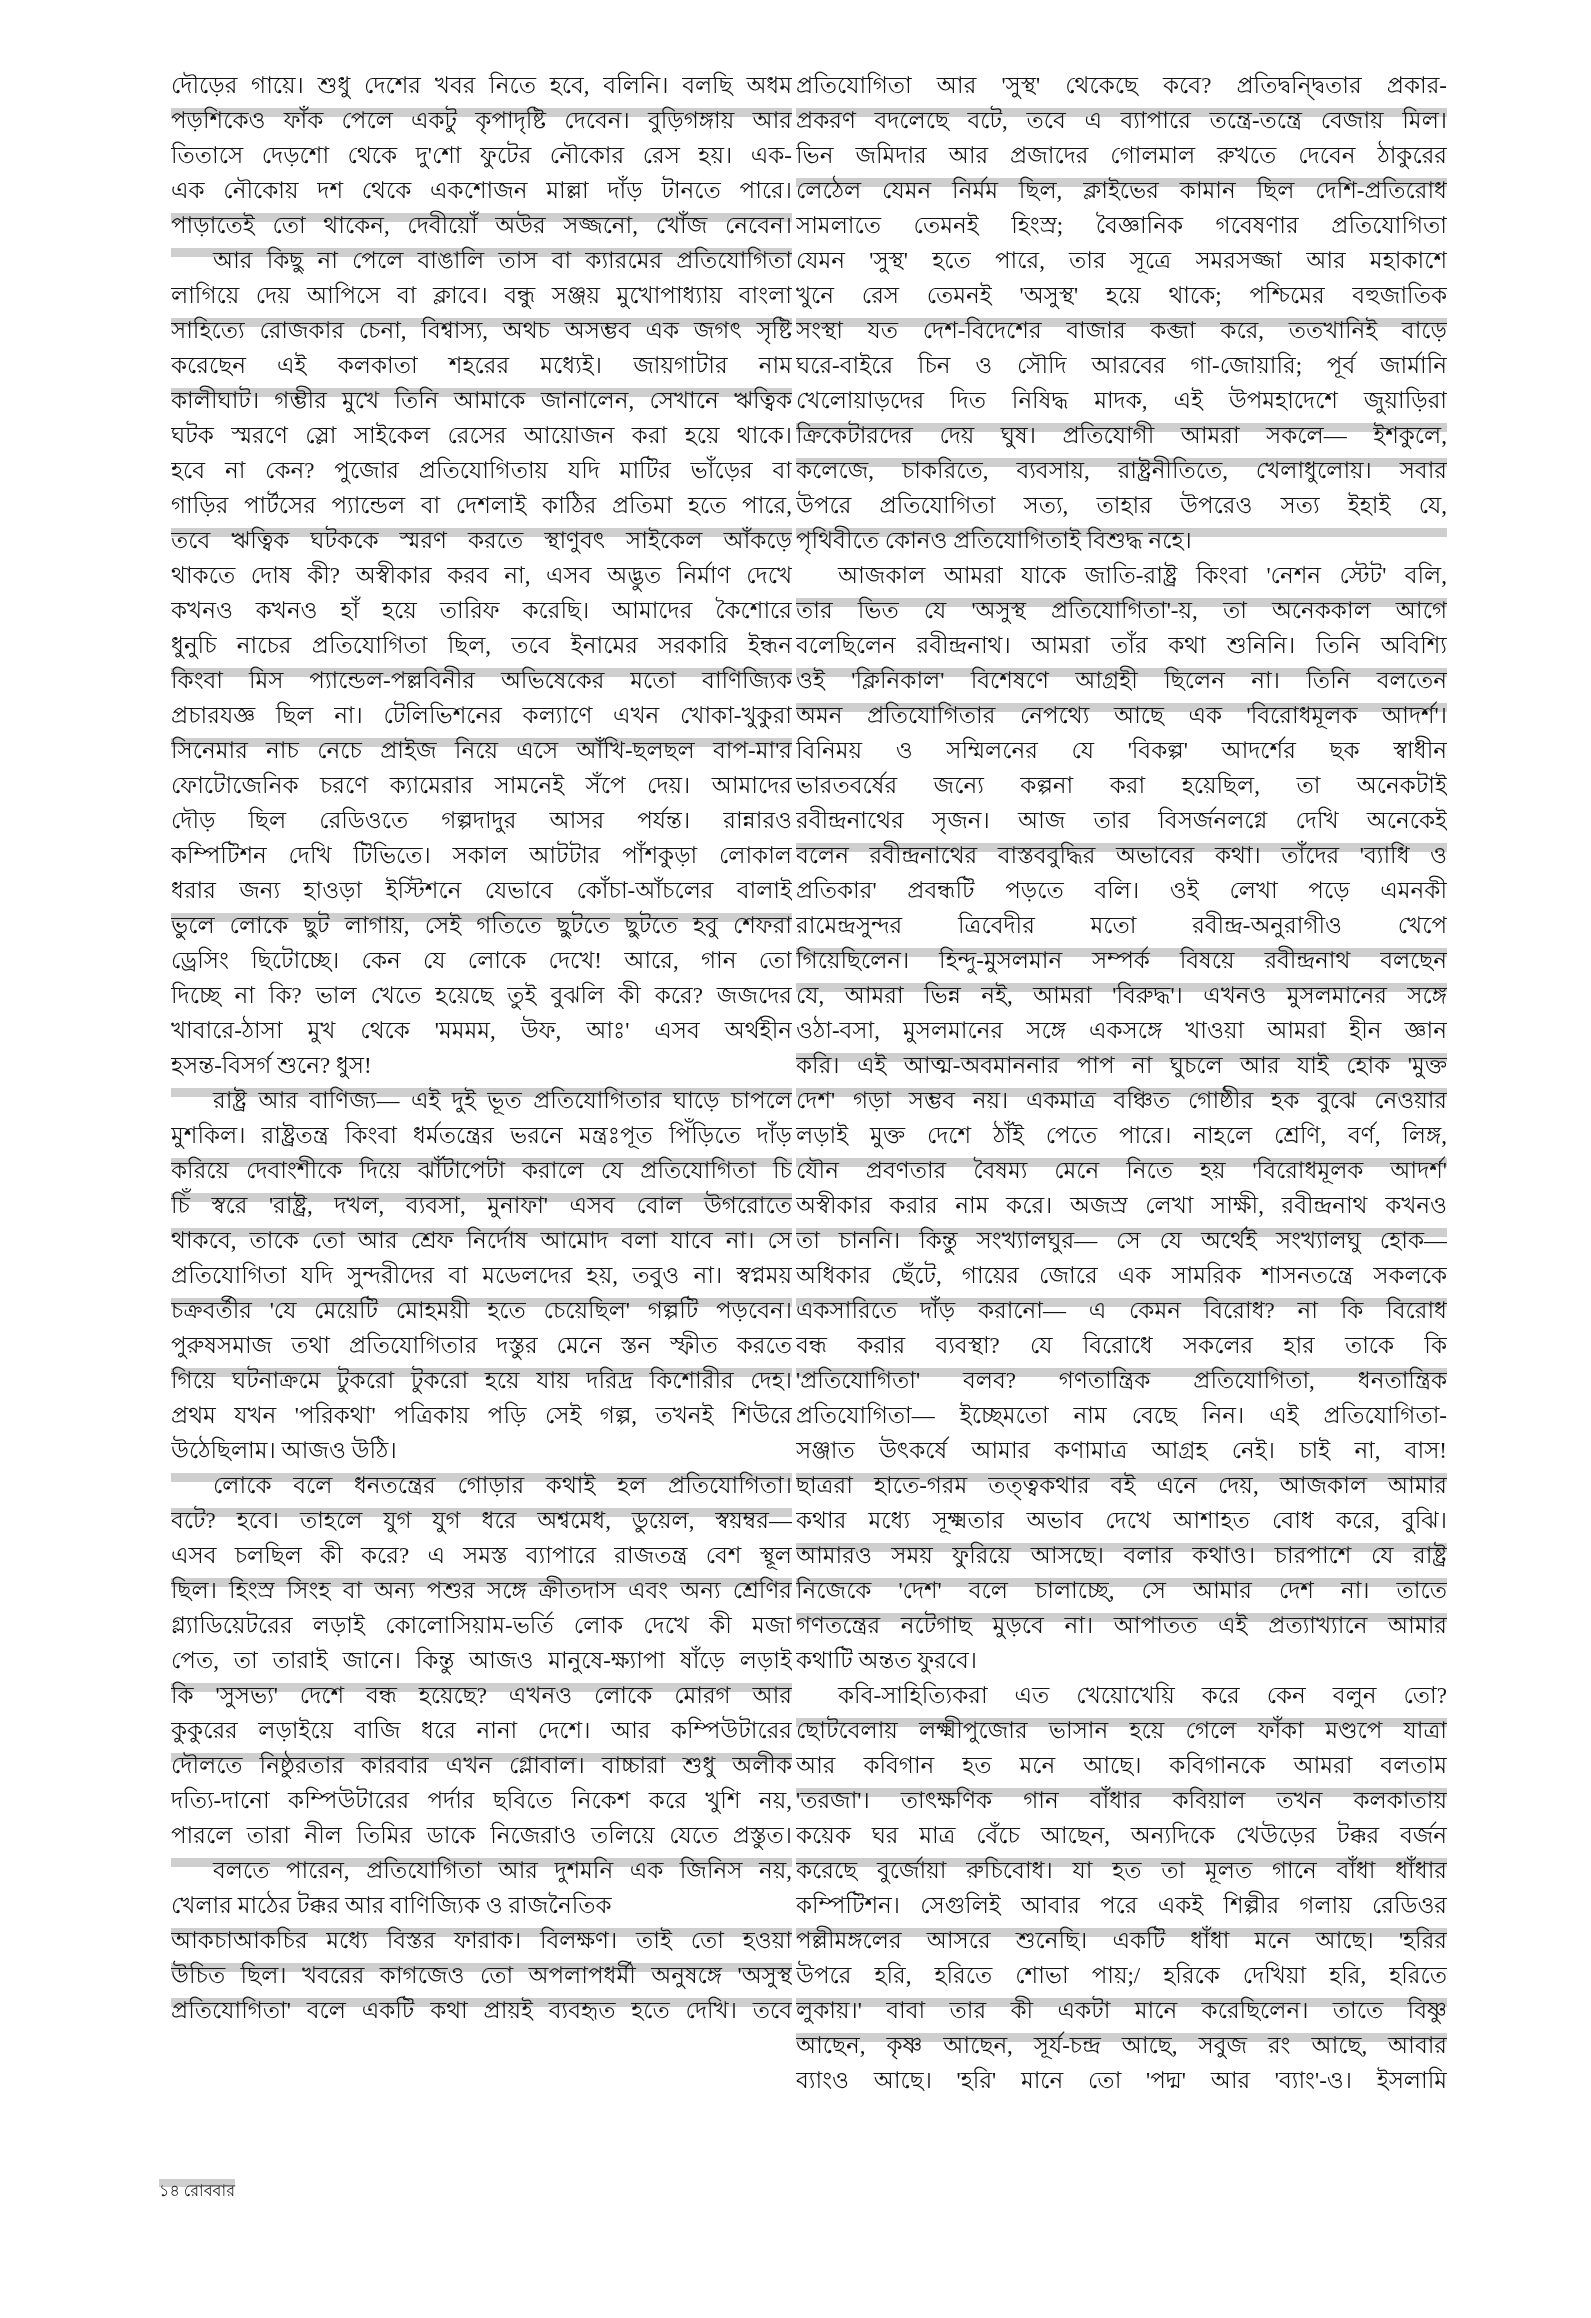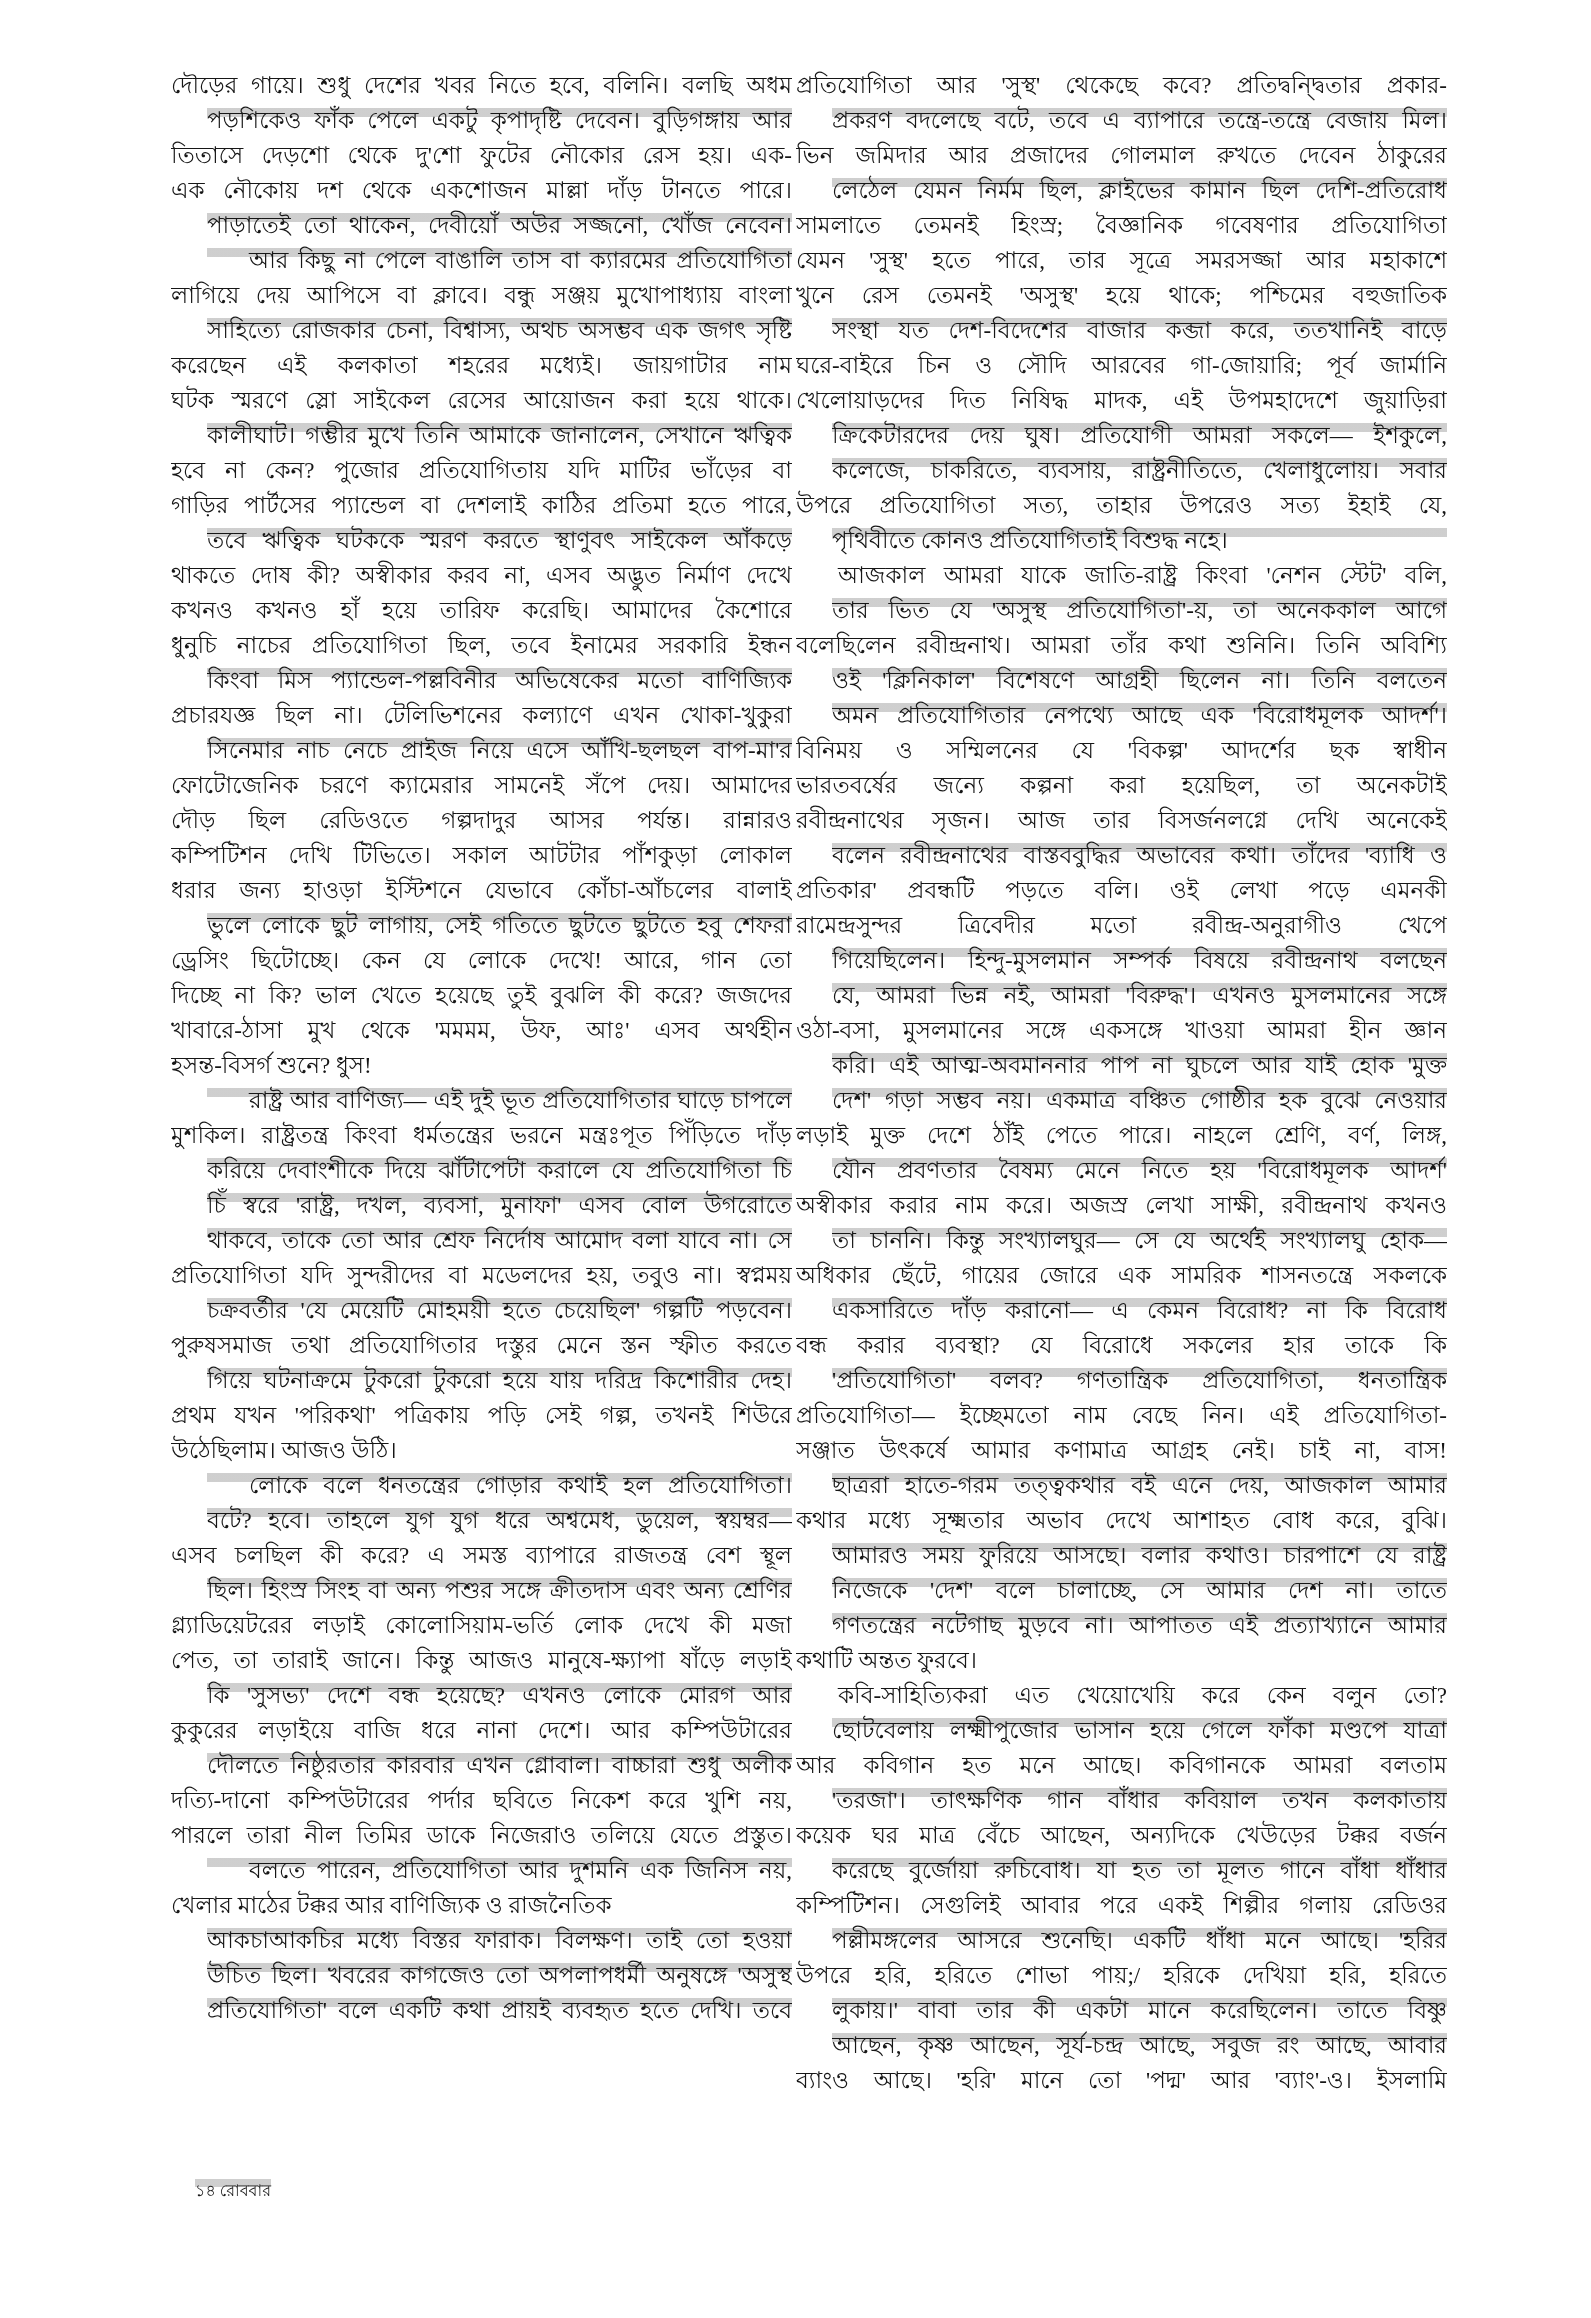--- a/index.html
+++ b/index.html
@@ -40,21 +40,20 @@
   
   .tl.sh, .folio.sh {
     background-image: linear-gradient(
       to bottom,
       rgba(0,0,0,0)       0%,
       rgba(0,0,0,0)       13%,
       rgba(128,128,128,0.38) 13%,
       rgba(128,128,128,0.38) 40%,
       rgba(0,0,0,0)       40%
     );
-    margin-left: 36px;
   }
   .folio {
     position: absolute;
     left: 159px;
     top: 2175px;
     font-size: 16px;
     line-height: 31px;
     color: #1c1c1c;
   }
 </style>
@@ -65,22 +64,22 @@
   <div class="col col-left">
       <div class="tl">দৌড়ের গায়ে। শুধু দেশের খবর নিতে হবে, বলিনি। বলছি অধম</div>
       <div class="tl sh">পড়শিকেও ফাঁক পেলে একটু কৃপাদৃষ্টি দেবেন। বুড়িগঙ্গায় আর</div>
       <div class="tl">তিতাসে দেড়শো থেকে দু'শো ফুটের নৌকোর রেস হয়। এক-</div>
       <div class="tl">এক নৌকোয় দশ থেকে একশোজন মাল্লা দাঁড় টানতে পারে।</div>
       <div class="tl sh">পাড়াতেই তো থাকেন, দেবীয়োঁ অউর সজ্জনো, খোঁজ নেবেন।</div>
       <div class="tl indent sh">আর কিছু না পেলে বাঙালি তাস বা ক্যারমের প্রতিযোগিতা</div>
       <div class="tl">লাগিয়ে দেয় আপিসে বা ক্লাবে। বন্ধু সঞ্জয় মুখোপাধ্যায় বাংলা</div>
       <div class="tl sh">সাহিত্যে রোজকার চেনা, বিশ্বাস্য, অথচ অসম্ভব এক জগৎ সৃষ্টি</div>
       <div class="tl">করেছেন এই কলকাতা শহরের মধ্যেই। জায়গাটার নাম</div>
+      <div class="tl sh">কালীঘাট। গম্ভীর মুখে তিনি আমাকে জানালেন, সেখানে ঋত্বিক</div>
       <div class="tl">ঘটক স্মরণে স্লো সাইকেল রেসের আয়োজন করা হয়ে থাকে।</div>
-      <div class="tl sh">কালীঘাট। গম্ভীর মুখে তিনি আমাকে জানালেন, সেখানে ঋত্বিক</div>
       <div class="tl">হবে না কেন? পুজোর প্রতিযোগিতায় যদি মাটির ভাঁড়ের বা</div>
       <div class="tl">গাড়ির পার্টসের প্যান্ডেল বা দেশলাই কাঠির প্রতিমা হতে পারে,</div>
       <div class="tl sh">তবে ঋত্বিক ঘটককে স্মরণ করতে স্থাণুবৎ সাইকেল আঁকড়ে</div>
       <div class="tl">থাকতে দোষ কী? অস্বীকার করব না, এসব অদ্ভুত নির্মাণ দেখে</div>
       <div class="tl">কখনও কখনও হাঁ হয়ে তারিফ করেছি। আমাদের কৈশোরে</div>
       <div class="tl">ধুনুচি নাচের প্রতিযোগিতা ছিল, তবে ইনামের সরকারি ইন্ধন</div>
       <div class="tl sh">কিংবা মিস প্যান্ডেল-পল্লবিনীর অভিষেকের মতো বাণিজ্যিক</div>
       <div class="tl">প্রচারযজ্ঞ ছিল না। টেলিভিশনের কল্যাণে এখন খোকা-খুকুরা</div>
       <div class="tl sh">সিনেমার নাচ নেচে প্রাইজ নিয়ে এসে আঁখি-ছলছল বাপ-মা'র</div>
       <div class="tl">ফোটোজেনিক চরণে ক্যামেরার সামনেই সঁপে দেয়। আমাদের</div>

